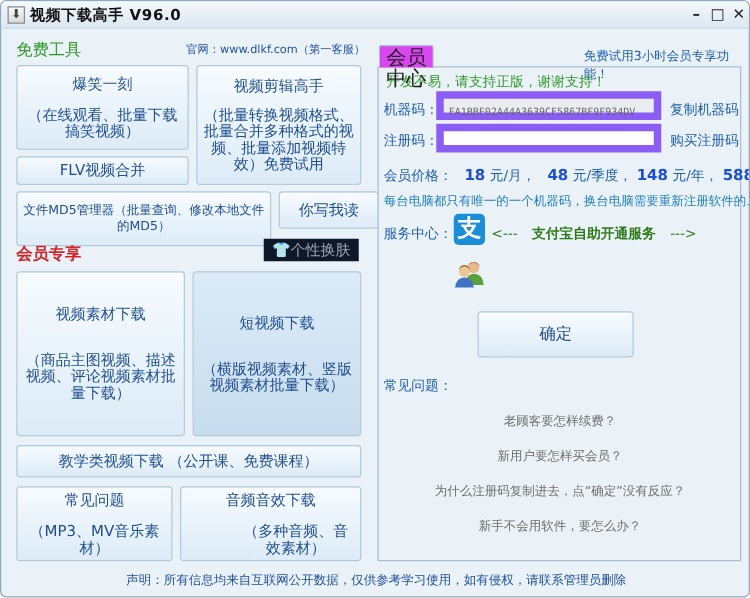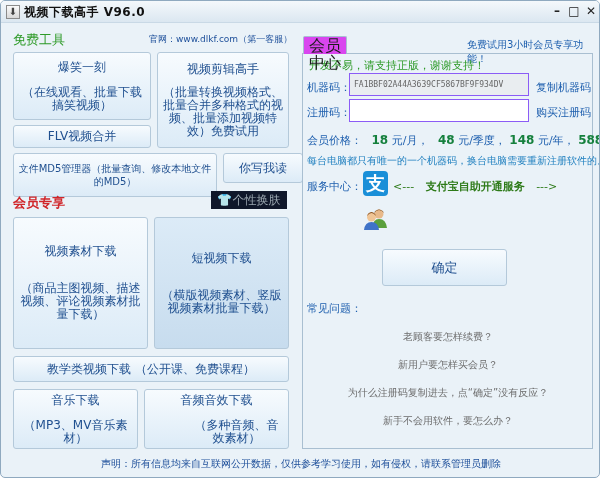--- a/index.html
+++ b/index.html
@@ -67,27 +67,27 @@
     z-index: 2;
   }
   .trial { position: absolute; left: 466px; top: 37px; font-size: 10px; color: #1e5fae; }
   .panel {
     position: absolute; left: 301px; top: 52px; width: 291px; height: 396px;
     border: 1px solid #a9bfd1; background: #eaf2f8;
   }
   .support { position: absolute; left: 308px; top: 57px; font-size: 11px; color: #2d9a27; }
   .row-label { position: absolute; font-size: 11px; color: #1e5fae; }
   .field {
-    position: absolute; height: 23px; border: 1px solid #8b5cf6; background: #fff;
+    position: absolute; height: 23px; border: 6px solid #8b5cf6; background: #fff;
     font-size: 8px; color: #666; padding: 6px 4px 0 4px; font-family: "DejaVu Sans Mono", monospace;
   }
   .field.readonly { background: #e9edf0; }
   .link { position: absolute; font-size: 11px; color: #1e5fae; cursor: pointer; }
   .price-row { position: absolute; left: 306px; top: 132px; font-size: 11px; color: #1e5fae; white-space: nowrap; }
-  .price-row .num { color: #15803d; font-weight: bold; font-size: 12px; }
+  .price-row .num { color: #1d4ed8; font-weight: bold; font-size: 12px; }
   .price-row .gap { display: inline-block; width: 6px; }
   .note { position: absolute; left: 306px; top: 153px; font-size: 10px; color: #1e7fbf; white-space: nowrap; }
 
   .alipay-icon {
     position: absolute; left: 362px; top: 170px; width: 25px; height: 25px;
     background: #1a8fd8; border-radius: 4px; color: #fff; font-size: 19px; line-height: 25px; text-align: center; font-weight: bold;
   }
   .cs-icon { position: absolute; left: 362px; top: 205px; width: 25px; height: 25px; }
   .svc-link { position: absolute; font-size: 11px; font-weight: bold; white-space: nowrap; cursor: pointer; }
   .svc-link.green { color: #2d7a18; }
@@ -150,21 +150,21 @@
     <span class="s" style="margin-top:24px;">（商品主图视频、描述视频、评论视频素材批量下载）</span>
   </div>
   <div class="btn alt" style="left:153px; top:216px; width:135px; height:132px;">
     <span class="t">短视频下载</span>
     <span class="s" style="margin-top:24px;">（横版视频素材、竖版视频素材批量下载）</span>
   </div>
   <div class="btn" style="left:12px; top:355px; width:276px; height:26px;">
     <span class="t">教学类视频下载 （公开课、免费课程）</span>
   </div>
   <div class="btn" style="left:12px; top:388px; width:125px; height:60px;">
-    <span class="t">音乐下载</span>
+    <span class="t">常见问题</span>
     <span class="s" style="margin-top:12px;">（MP3、MV音乐素材）</span>
   </div>
   <div class="btn" style="left:143px; top:388px; width:145px; height:60px;">
     <span class="t">音频音效下载</span>
     <span class="s" style="margin-top:12px;padding-left:44px;">（多种音频、音效素材）</span>
   </div>
 
   <div class="panel"></div>
   <div class="tab">会员中心</div>
   <div class="trial">免费试用3小时会员专享功能！</div>

